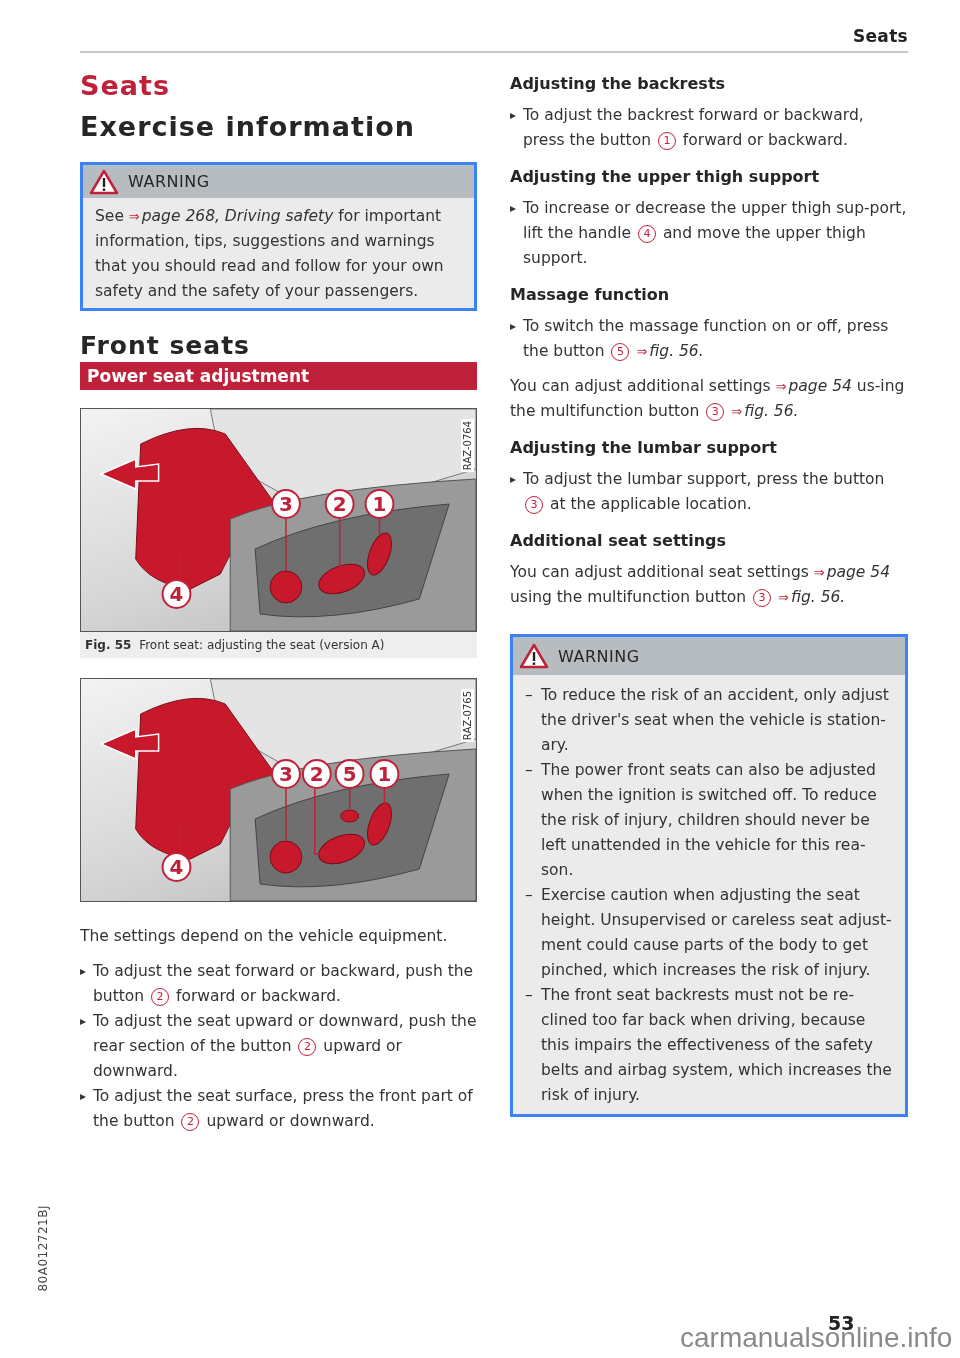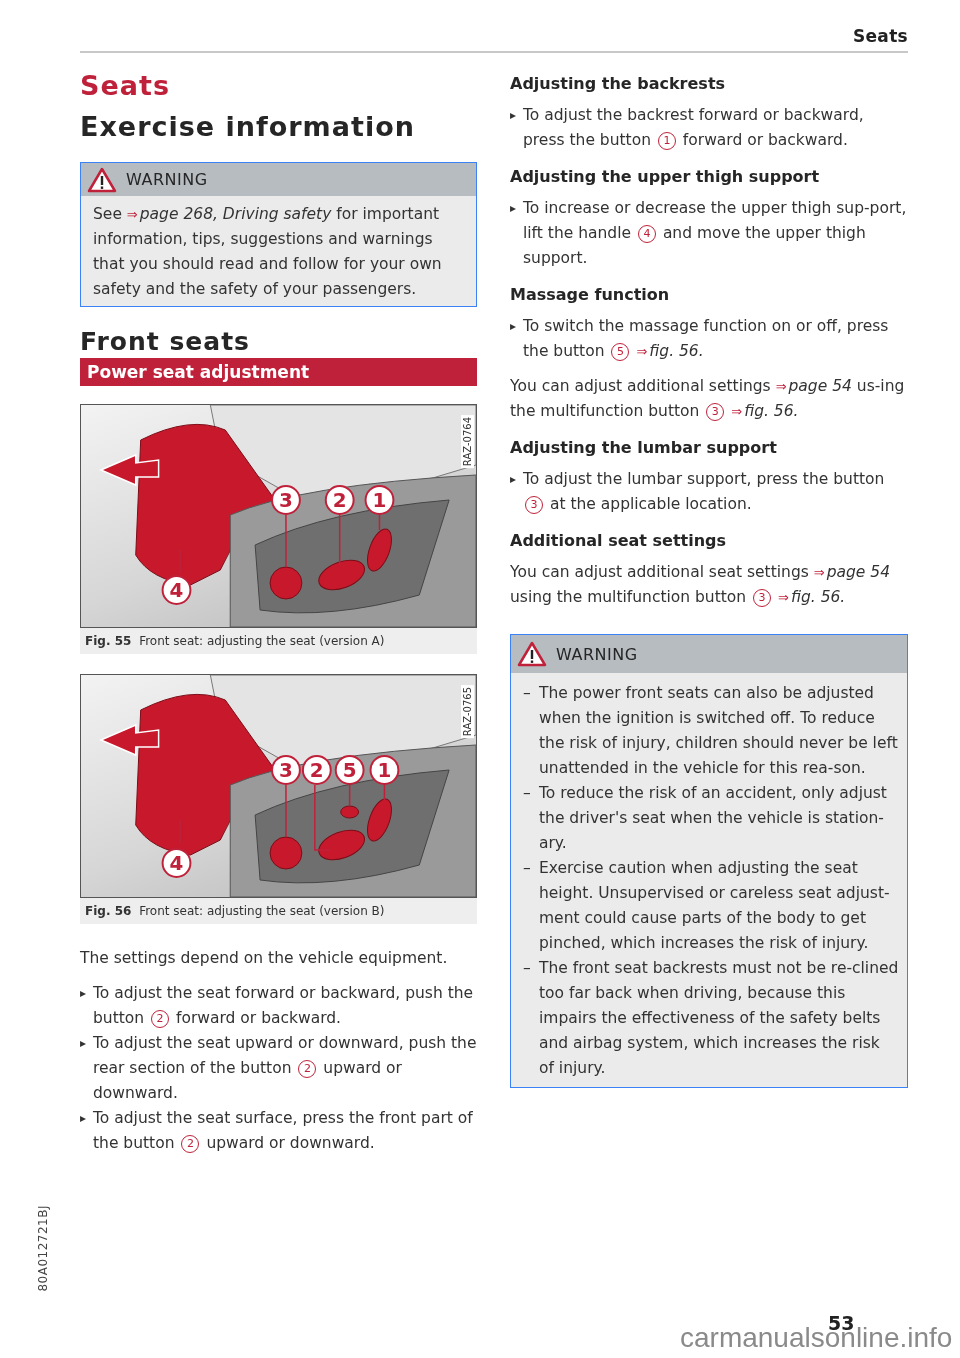--- a/index.html
+++ b/index.html
@@ -9,21 +9,21 @@
     color: #2b2b2b;
   }
   .header-rule { position: absolute; left: 80px; top: 51px; width: 828px; height: 2px; background: #c8c8c8; }
   .running-head { position: absolute; right: 52px; top: 26px; font-weight: bold; font-size: 17px; color: #222; letter-spacing: 0.3px; }
   .col-left { position: absolute; left: 80px; top: 70px; width: 397px; }
   .col-right { position: absolute; left: 510px; top: 74px; width: 398px; }
   h1.section { margin: 0; font-size: 27px; color: #c0213a; font-weight: bold; letter-spacing: 1px; }
   h2.chapter { margin: 10px 0 0 0; font-size: 27px; color: #262626; font-weight: bold; letter-spacing: 1px; }
   h2.chapter-2 { margin: 20px 0 0 0; font-size: 25px; color: #262626; font-weight: bold; letter-spacing: 1px; }
   .warning {
-    border: 1px solid #3b82f6; background: #ebebeb; margin-top: 20px;
+    border: 3px solid #3b82f6; background: #ebebeb; margin-top: 20px;
   }
   .warning-head {
     background: #b7bcc0; height: 33px; display: flex; align-items: center; padding-left: 6px;
   }
   .warning-head svg { width: 30px; height: 26px; }
   .warning-title { font-size: 16px; color: #262626; margin-left: 9px; letter-spacing: 0.5px; }
   .warning-body { padding: 6px 10px 4px 12px; font-size: 15.5px; line-height: 25px; color: #333; }
   .warning-body i { font-style: italic; }
   .red-bar {
     margin-top: 2px; background: #c0213a; color: #fff; font-size: 17px; font-weight: bold;
@@ -151,24 +151,20 @@
           <circle cx="270" cy="95" r="14" fill="#fff" stroke="#c0213a" stroke-width="2"></circle>
             <text x="270" y="102">5</text>
           <circle cx="305" cy="95" r="14" fill="#fff" stroke="#c0213a" stroke-width="2"></circle>
             <text x="305" y="102">1</text>
           <circle cx="96" cy="188" r="14" fill="#fff" stroke="#c0213a" stroke-width="2"></circle>
             <text x="96" y="195">4</text>
         </g>
       </svg>
       <div class="fig-code">RAZ-0765</div>
     </div>
-    <div class="figure-caption">
-      <b>Fig. 56</b>
-      <span>Front seat: adjusting the seat (version B)</span>
-    </div>
   </div>
 
   <p class="body">The settings depend on the vehicle equipment.</p>
   <ul class="steps">
     <li><span>To adjust the seat forward or backward, push the button</span> <span class="num">2</span> <span>forward or backward.</span></li>
     <li><span>To adjust the seat upward or downward, push the rear section of the button</span> <span class="num">2</span> <span>upward or downward.</span></li>
     <li><span>To adjust the seat surface, press the front part of the button</span> <span class="num">2</span> <span>upward or downward.</span></li>
   </ul>
 </div>
 
@@ -213,22 +209,22 @@
     <div class="warning-head" style="height:38px;">
       <svg viewBox="0 0 30 26">
         <polygon points="15,2 28,24 2,24" fill="#fff" stroke="#c0213a" stroke-width="2.5" stroke-linejoin="round"></polygon>
         <rect x="13.8" y="9" width="2.4" height="9" fill="#222"></rect>
         <rect x="13.8" y="19.5" width="2.4" height="2.4" fill="#222"></rect>
       </svg>
       <span class="warning-title">WARNING</span>
     </div>
     <div class="warning-body" style="padding:8px 8px 6px 12px;">
       <ul class="warning-list">
+        <li>To reduce the risk of an accident, only adjust the driver's seat when the vehicle is station-ary.</li>
         <li>The power front seats can also be adjusted when the ignition is switched off. To reduce the risk of injury, children should never be left unattended in the vehicle for this rea-son.</li>
-        <li>To reduce the risk of an accident, only adjust the driver's seat when the vehicle is station-ary.</li>
         <li>Exercise caution when adjusting the seat height. Unsupervised or careless seat adjust-ment could cause parts of the body to get pinched, which increases the risk of injury.</li>
         <li>The front seat backrests must not be re-clined too far back when driving, because this impairs the effectiveness of the safety belts and airbag system, which increases the risk of injury.</li>
       </ul>
     </div>
   </div>
 </div>
 
 <div class="doc-code">80A012721BJ</div>
 <div class="watermark">carmanualsonline.info</div>
 <div class="page-num">53</div>

